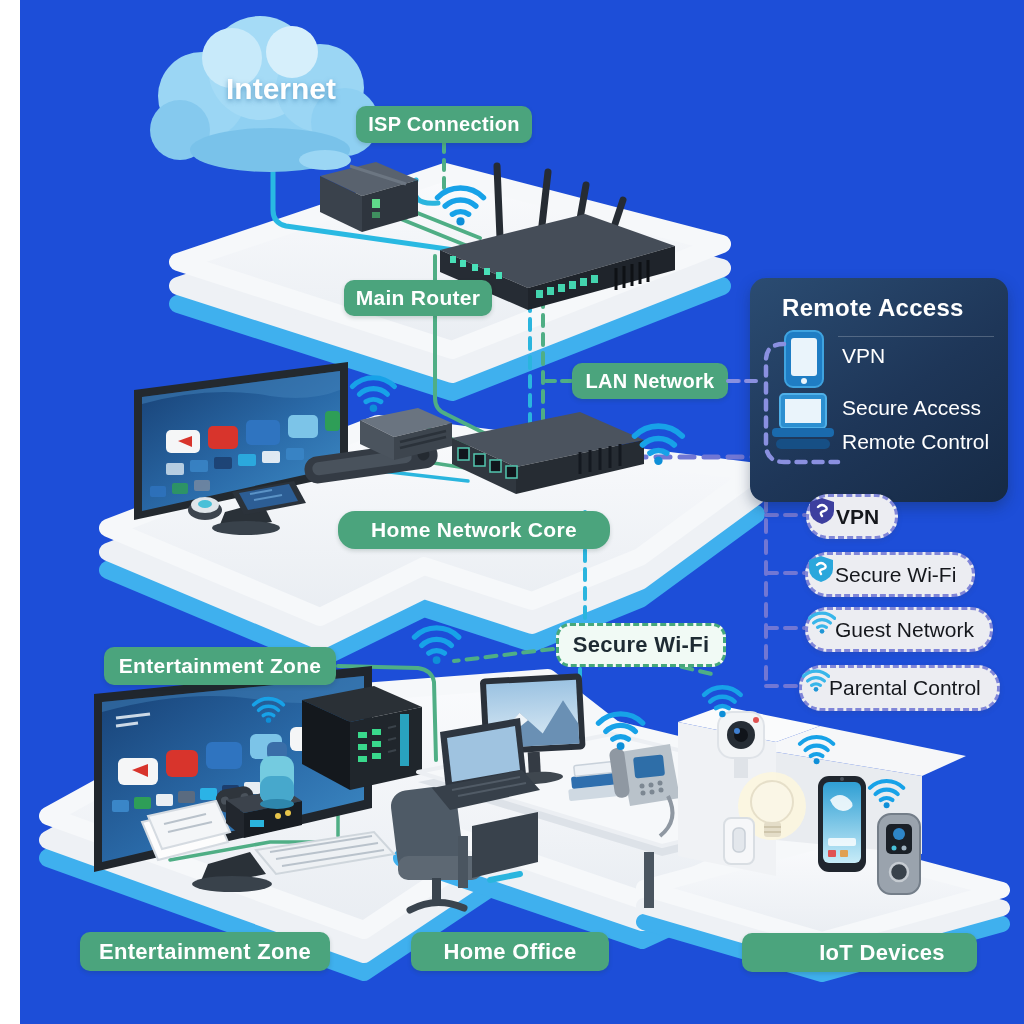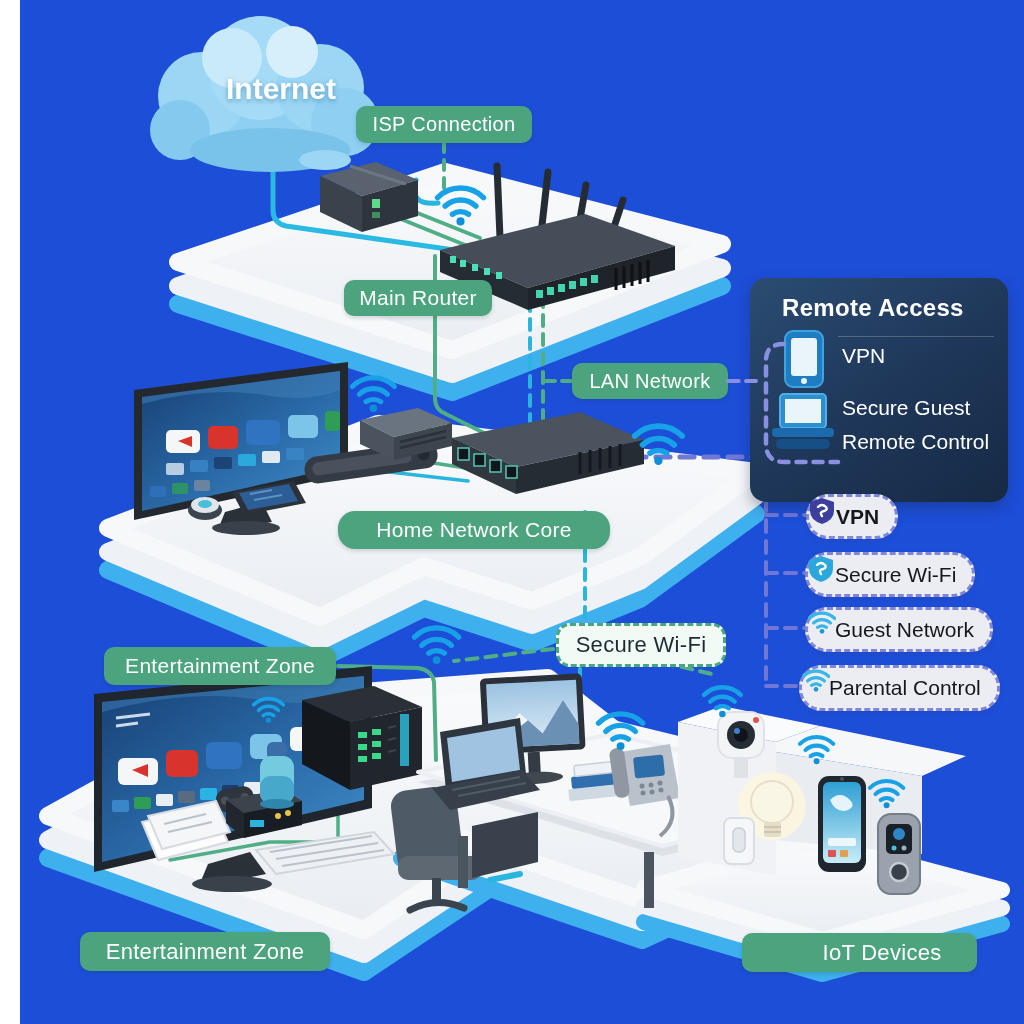--- a/index.html
+++ b/index.html
@@ -1,20 +1,20 @@
 <!DOCTYPE html>
 <html><head>
 <meta charset="utf-8">
 <style>
   html,body{margin:0;padding:0;background:#ffffff;}
   #stage{position:relative;width:1024px;height:1024px;background:#1d4ed8;overflow:hidden;
          font-family:"Liberation Sans", sans-serif;margin-left:20px;}
   svg{position:absolute;left:0;top:0;}
   .lab{position:absolute;display:flex;align-items:center;justify-content:center;
-       background:#4ba47d;color:#fff;border-radius:10px;font-weight:normal;
+       background:#4ba47d;color:#fff;border-radius:10px;font-weight:bold;
        font-size:21px;letter-spacing:.3px;box-shadow:0 2px 4px rgba(30,60,50,.18);z-index:3;}
   .lab.dashedgreen{background:#f1faf5;color:#1e2b33;border:3px dashed #46a87c;border-radius:14px;
        box-shadow:none;font-size:22px;}
   .pill{position:absolute;display:flex;align-items:center;gap:11px;background:#ecedf2;
        border:3px dashed #8086d8;border-radius:22px;padding:0 16px;font-size:21px;color:#15171c;
        box-shadow:0 2px 5px rgba(60,60,90,.15);z-index:3;}
   .pill .ptext{white-space:nowrap;}
   .pill.bold .ptext{font-weight:bold;}
   #cloudtext{position:absolute;left:186px;top:72px;width:150px;text-align:center;color:#ffffff;
        font-size:30px;font-weight:bold;text-shadow:0 2px 5px rgba(40,110,160,.55);z-index:3;}
@@ -479,20 +479,21 @@
 
 <div id="cloudtext">Internet</div>
 
 <div class="lab" style="left:336px;top:106px;width:176px;height:37px;font-size:20px;">ISP Connection</div>
 <div class="lab" style="left:324px;top:280px;width:148px;height:36px;text-align:right;">Main Router</div>
 <div class="lab" style="left:552px;top:363px;width:156px;height:36px;font-size:20px;">LAN Network</div>
 <div class="lab" style="left:318px;top:511px;width:272px;height:38px;border-radius:17px;">Home Network Core</div>
 <div class="lab" style="left:84px;top:647px;width:232px;height:38px;">Entertainment Zone</div>
 <div class="lab dashedgreen" style="left:536px;top:623px;width:164px;height:38px;">Secure Wi-Fi</div>
 <div class="lab" style="left:60px;top:932px;width:250px;height:39px;font-size:22px;">Entertainment Zone</div>
+<div class="lab" style="left:391px;top:932px;width:198px;height:39px;font-size:22px;">Home Office</div>
 <div class="lab" style="left:722px;top:933px;width:190px;height:39px;font-size:22px;padding-left:45px;">IoT Devices</div>
 
 <div id="panel">
   <div class="ptitle">Remote Access</div>
   <div class="pdivider"></div>
   <div class="icon" style="left:34px;top:52px;">
     <svg width="40" height="58" viewBox="0 0 40 58">
       <rect x="1" y="1" width="38" height="56" rx="8" fill="#1f7dc4" stroke="#3fa3e0" stroke-width="2"></rect>
       <rect x="7" y="8" width="26" height="38" rx="3" fill="#eaf4fb"></rect>
       <circle cx="20" cy="51" r="3" fill="#eaf4fb"></circle>
@@ -500,21 +501,21 @@
   </div>
   <div class="pitem" style="left:92px;top:66px;">VPN</div>
   <div class="icon" style="left:18px;top:114px;">
     <svg width="70" height="62" viewBox="0 0 70 62">
       <rect x="12" y="2" width="46" height="34" rx="4" fill="#2d8fd0" stroke="#4fb0e8" stroke-width="2"></rect>
       <rect x="17" y="7" width="36" height="24" fill="#eaf4fb"></rect>
       <rect x="4" y="36" width="62" height="9" rx="4" fill="#1a6aad"></rect>
       <rect x="8" y="47" width="54" height="10" rx="5" fill="#164f85"></rect>
     </svg>
   </div>
-  <div class="pitem" style="left:92px;top:118px;">Secure Guest</div>
+  <div class="pitem" style="left:92px;top:118px;">Secure Access</div>
   <div class="pitem" style="left:92px;top:152px;">Remote Control</div>
 </div>
 
 <div class="pill bold" style="left:786px;top:494px;height:39px;">
   <span>
     <svg width="26" height="28" viewBox="0 0 26 28">
           <path d="M13 1 L25 5 V14 Q25 23 13 27 Q1 23 1 14 V5 Z" fill="#3d3f9f"></path>
     <path d="M9 10 Q13 6 17 10 Q19 13 15 14 Q10 15 13 19" stroke="#ffffff" stroke-width="2.4" fill="none" stroke-linecap="round"></path>
         </svg>
   </span>

